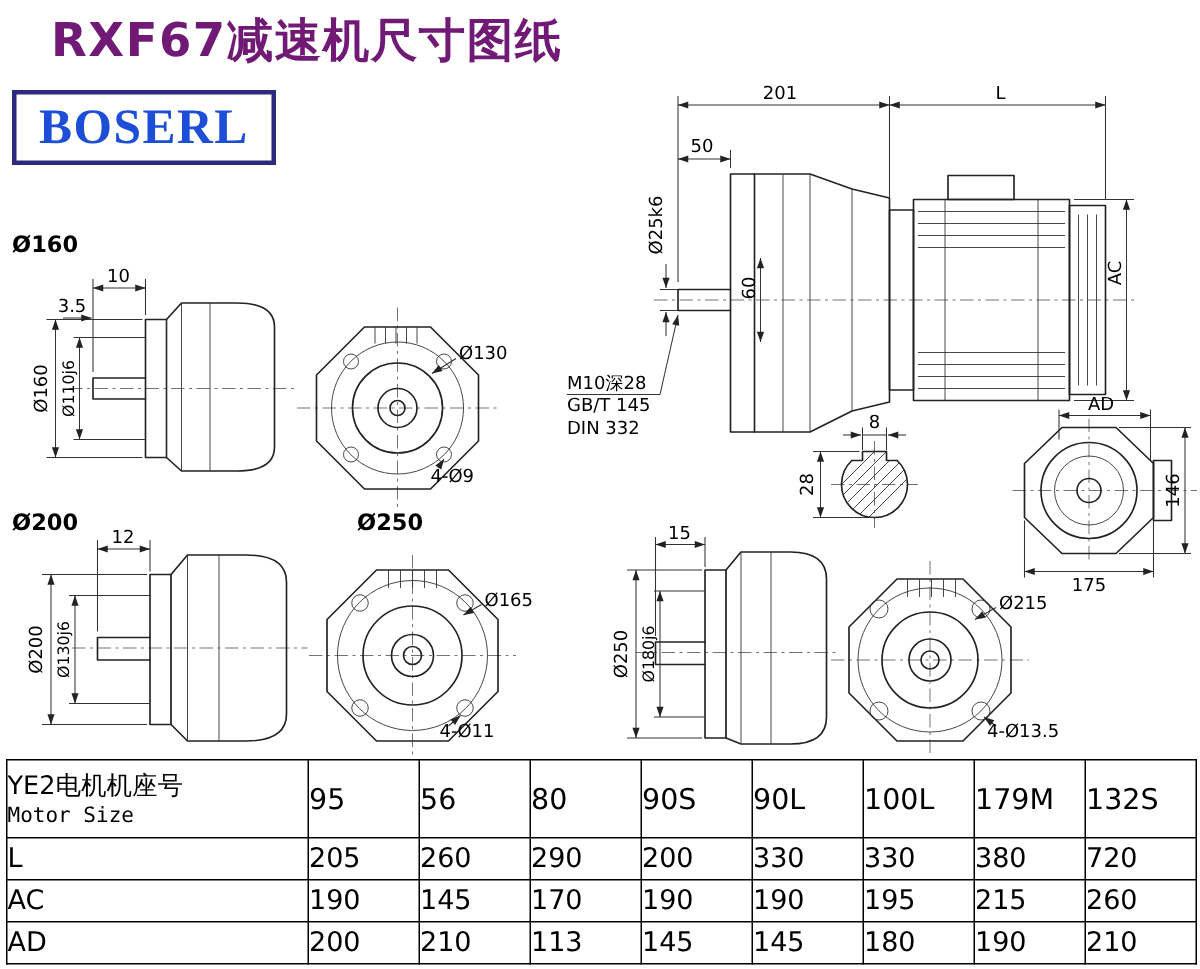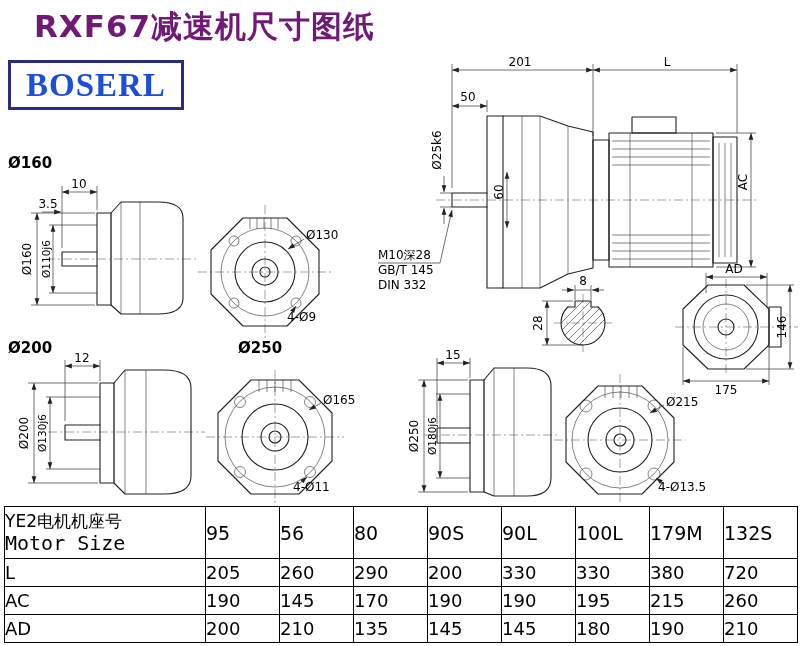--- a/index.html
+++ b/index.html
@@ -20,21 +20,21 @@
   .thin{stroke:#333;stroke-width:0.6;fill:none}
   .dim{stroke:#333;stroke-width:0.7;fill:none}
   .cl{stroke:#555;stroke-width:0.55;fill:none;stroke-dasharray:9 3 2 3}
   .spec{position:absolute;left:4px;top:506px;width:792px;border-collapse:collapse;
         table-layout:fixed;background:#fff}
   .spec td{border:1.5px solid #000;text-align:left;vertical-align:middle;font-size:19px;
            color:#000;padding:0;overflow:hidden}
   .spec tr.hdr td{height:52px}
   .spec tr.datarow td{height:28px;font-size:18px}
   .spec .cn{font-size:17px;line-height:1.3}
-  .spec .en{font-size:20px;font-family:"DejaVu Sans Mono","Liberation Mono",monospace;line-height:1.15}
+  .spec .en{font-size:14px;font-family:"DejaVu Sans Mono","Liberation Mono",monospace;line-height:1.15}
 </style>
 </head>
 <body>
 
 <div class="page">
 
 <svg class="draw" width="800" height="506" viewBox="0 0 800 506" xmlns="http://www.w3.org/2000/svg">
 <defs>
   <marker id="ar" viewBox="0 0 10 8" refX="9.5" refY="4" markerWidth="11" markerHeight="9" orient="auto-start-reverse">
     <path d="M0.6,0.9 L9.6,4 L0.6,7.1 Z" fill="#222"></path>
@@ -266,21 +266,21 @@
     <td>190</td>
     <td>190</td>
     <td>195</td>
     <td>215</td>
     <td>260</td>
   </tr>
   <tr class="datarow">
     <td>AD</td>
     <td>200</td>
     <td>210</td>
-    <td>135</td>
+    <td>113</td>
     <td>145</td>
     <td>145</td>
     <td>180</td>
     <td>190</td>
     <td>210</td>
   </tr>
   </tbody>
 </table>
 
 </div>

